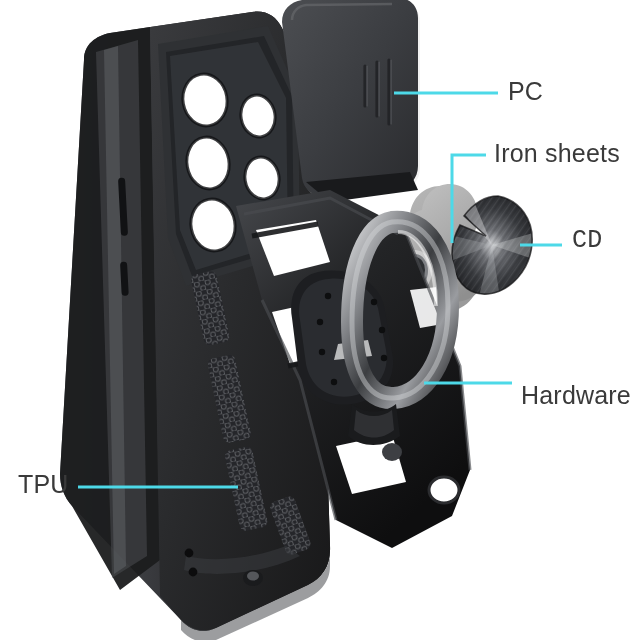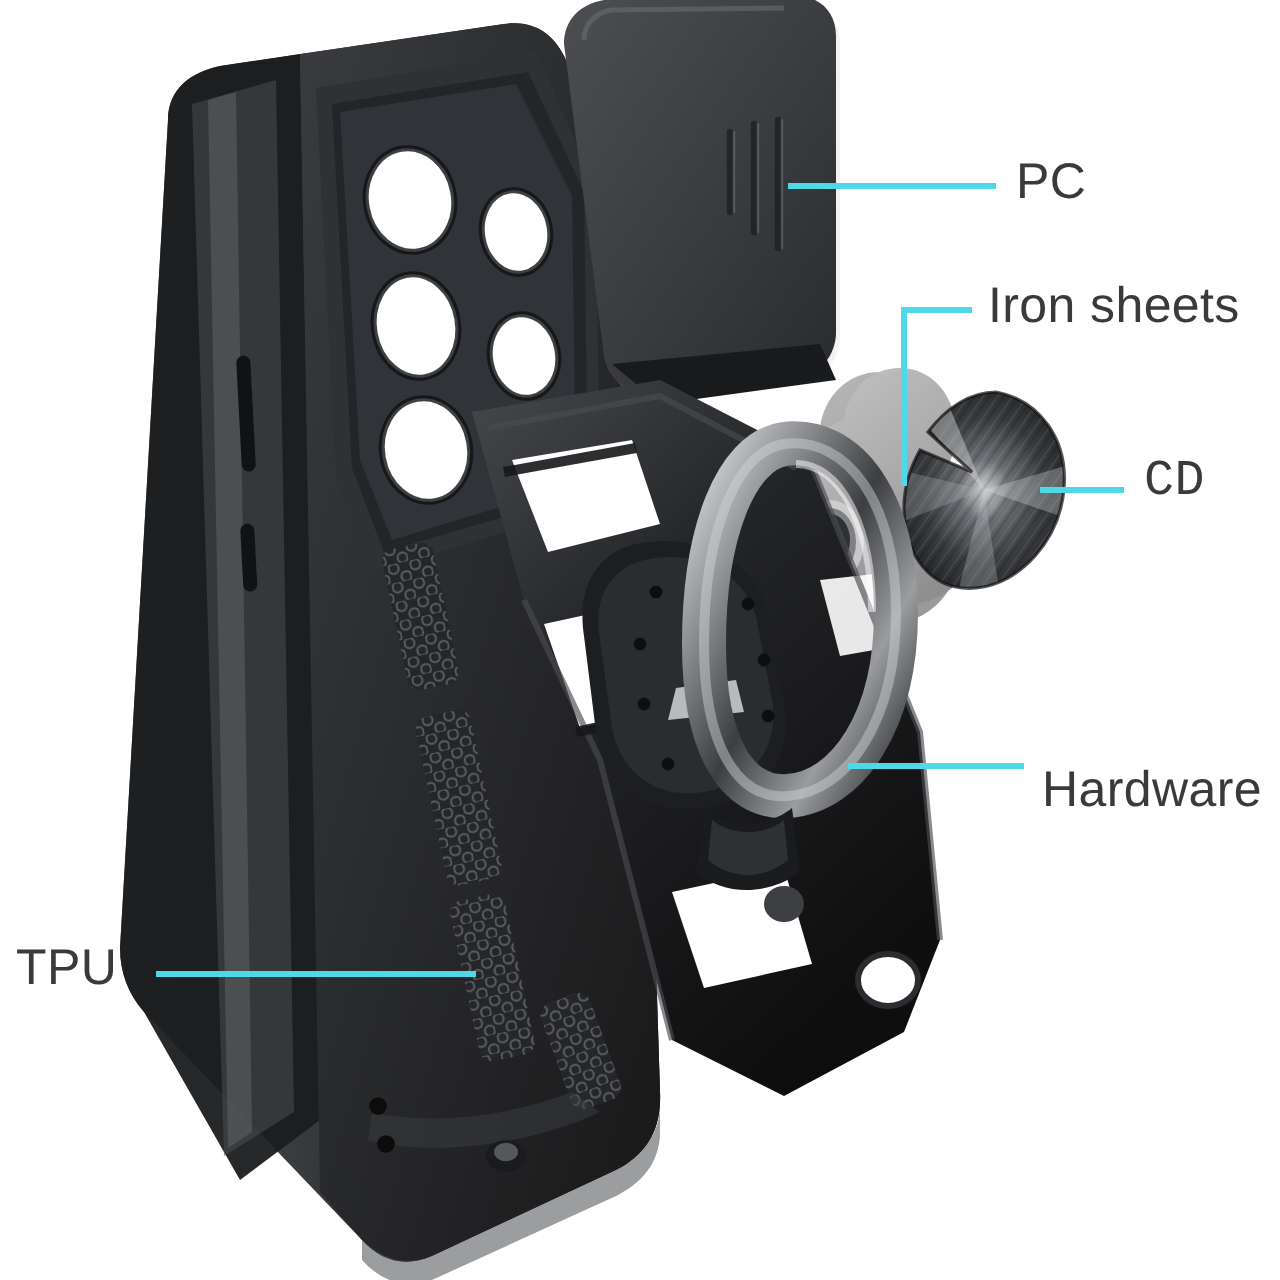--- a/index.html
+++ b/index.html
@@ -18,21 +18,21 @@
     font-size:25px;
     font-weight:400;
     letter-spacing:.2px;
     white-space:nowrap;
     line-height:1;
   }
   #lbl-pc{left:508px;top:79px;}
   #lbl-iron{left:494px;top:141px;}
   #lbl-cd{left:572px;top:228px;font-family:Liberation Mono, monospace;}
   #lbl-hardware{left:521px;top:368px;margin-top:15px;}
-  #lbl-tpu{left:8px;top:472px;}
+  #lbl-tpu{left:18px;top:472px;}
 </style>
 </head>
 <body>
 
 <div id="stage">
 
   <svg id="art" viewBox="0 0 640 640">
     <defs>
       <linearGradient id="caseFace" x1="0" y1="0" x2="1" y2="1">
         <stop offset="0" stop-color="#3a3b3e"></stop>

